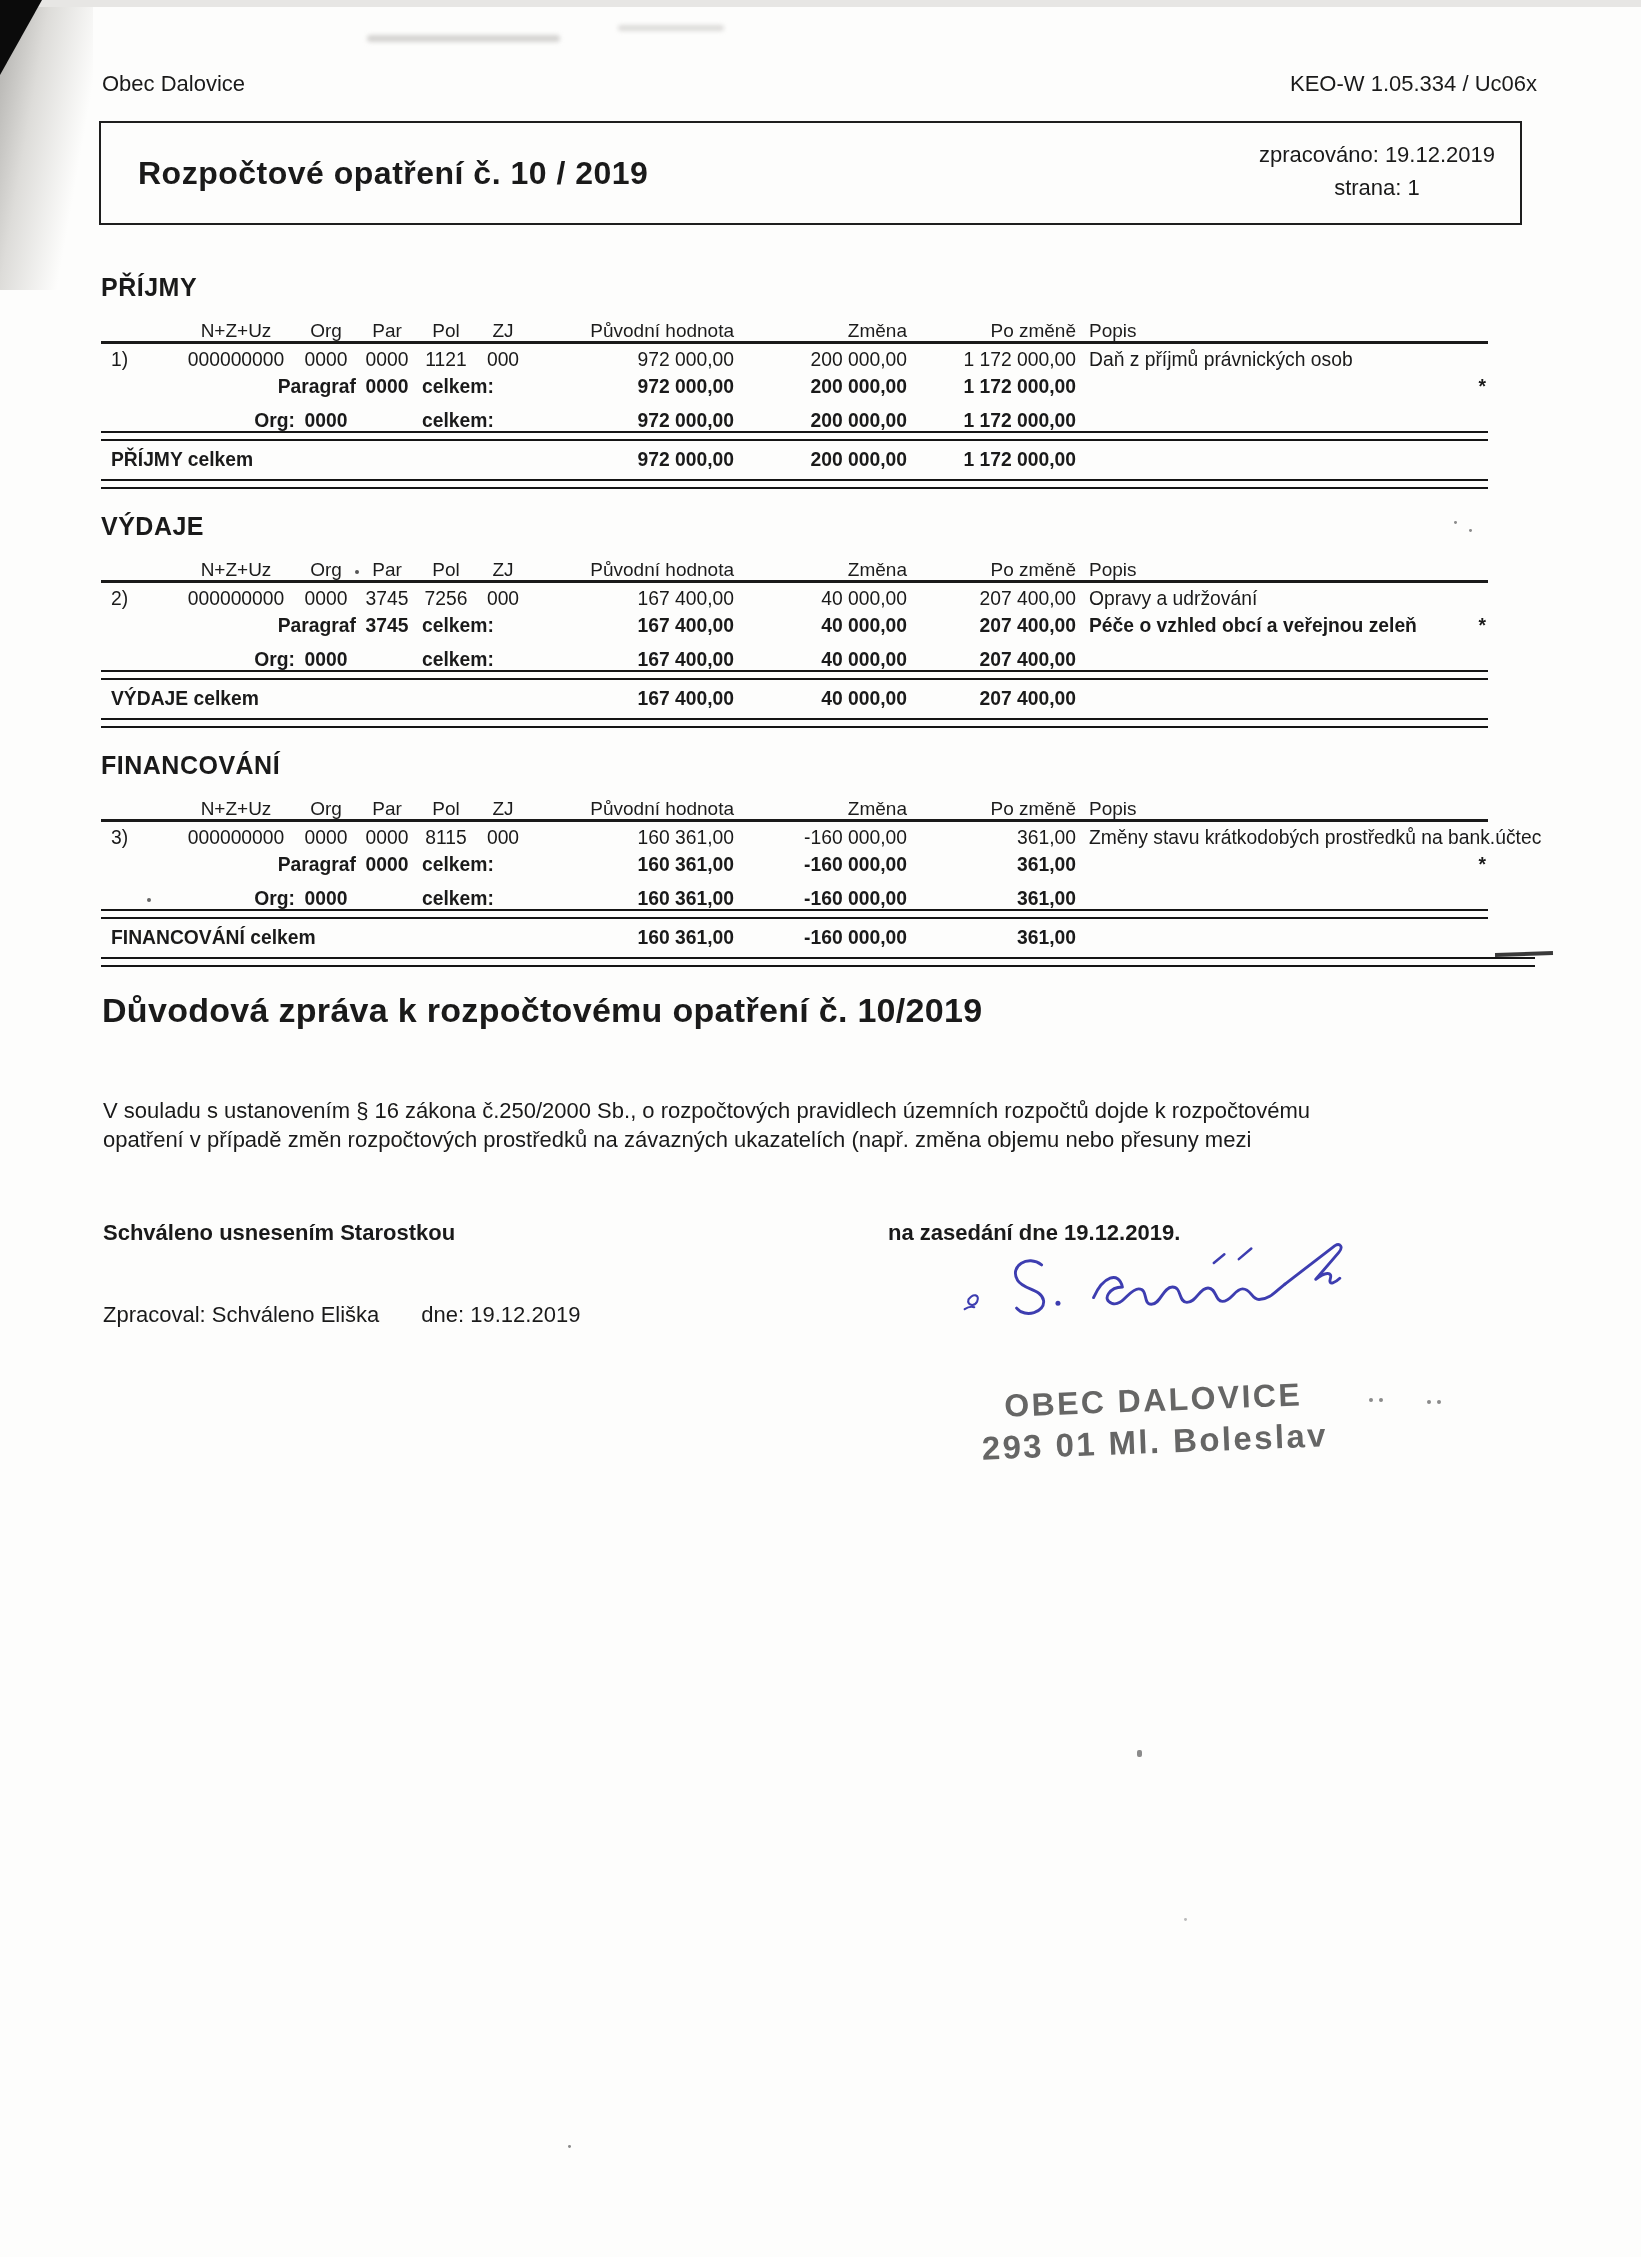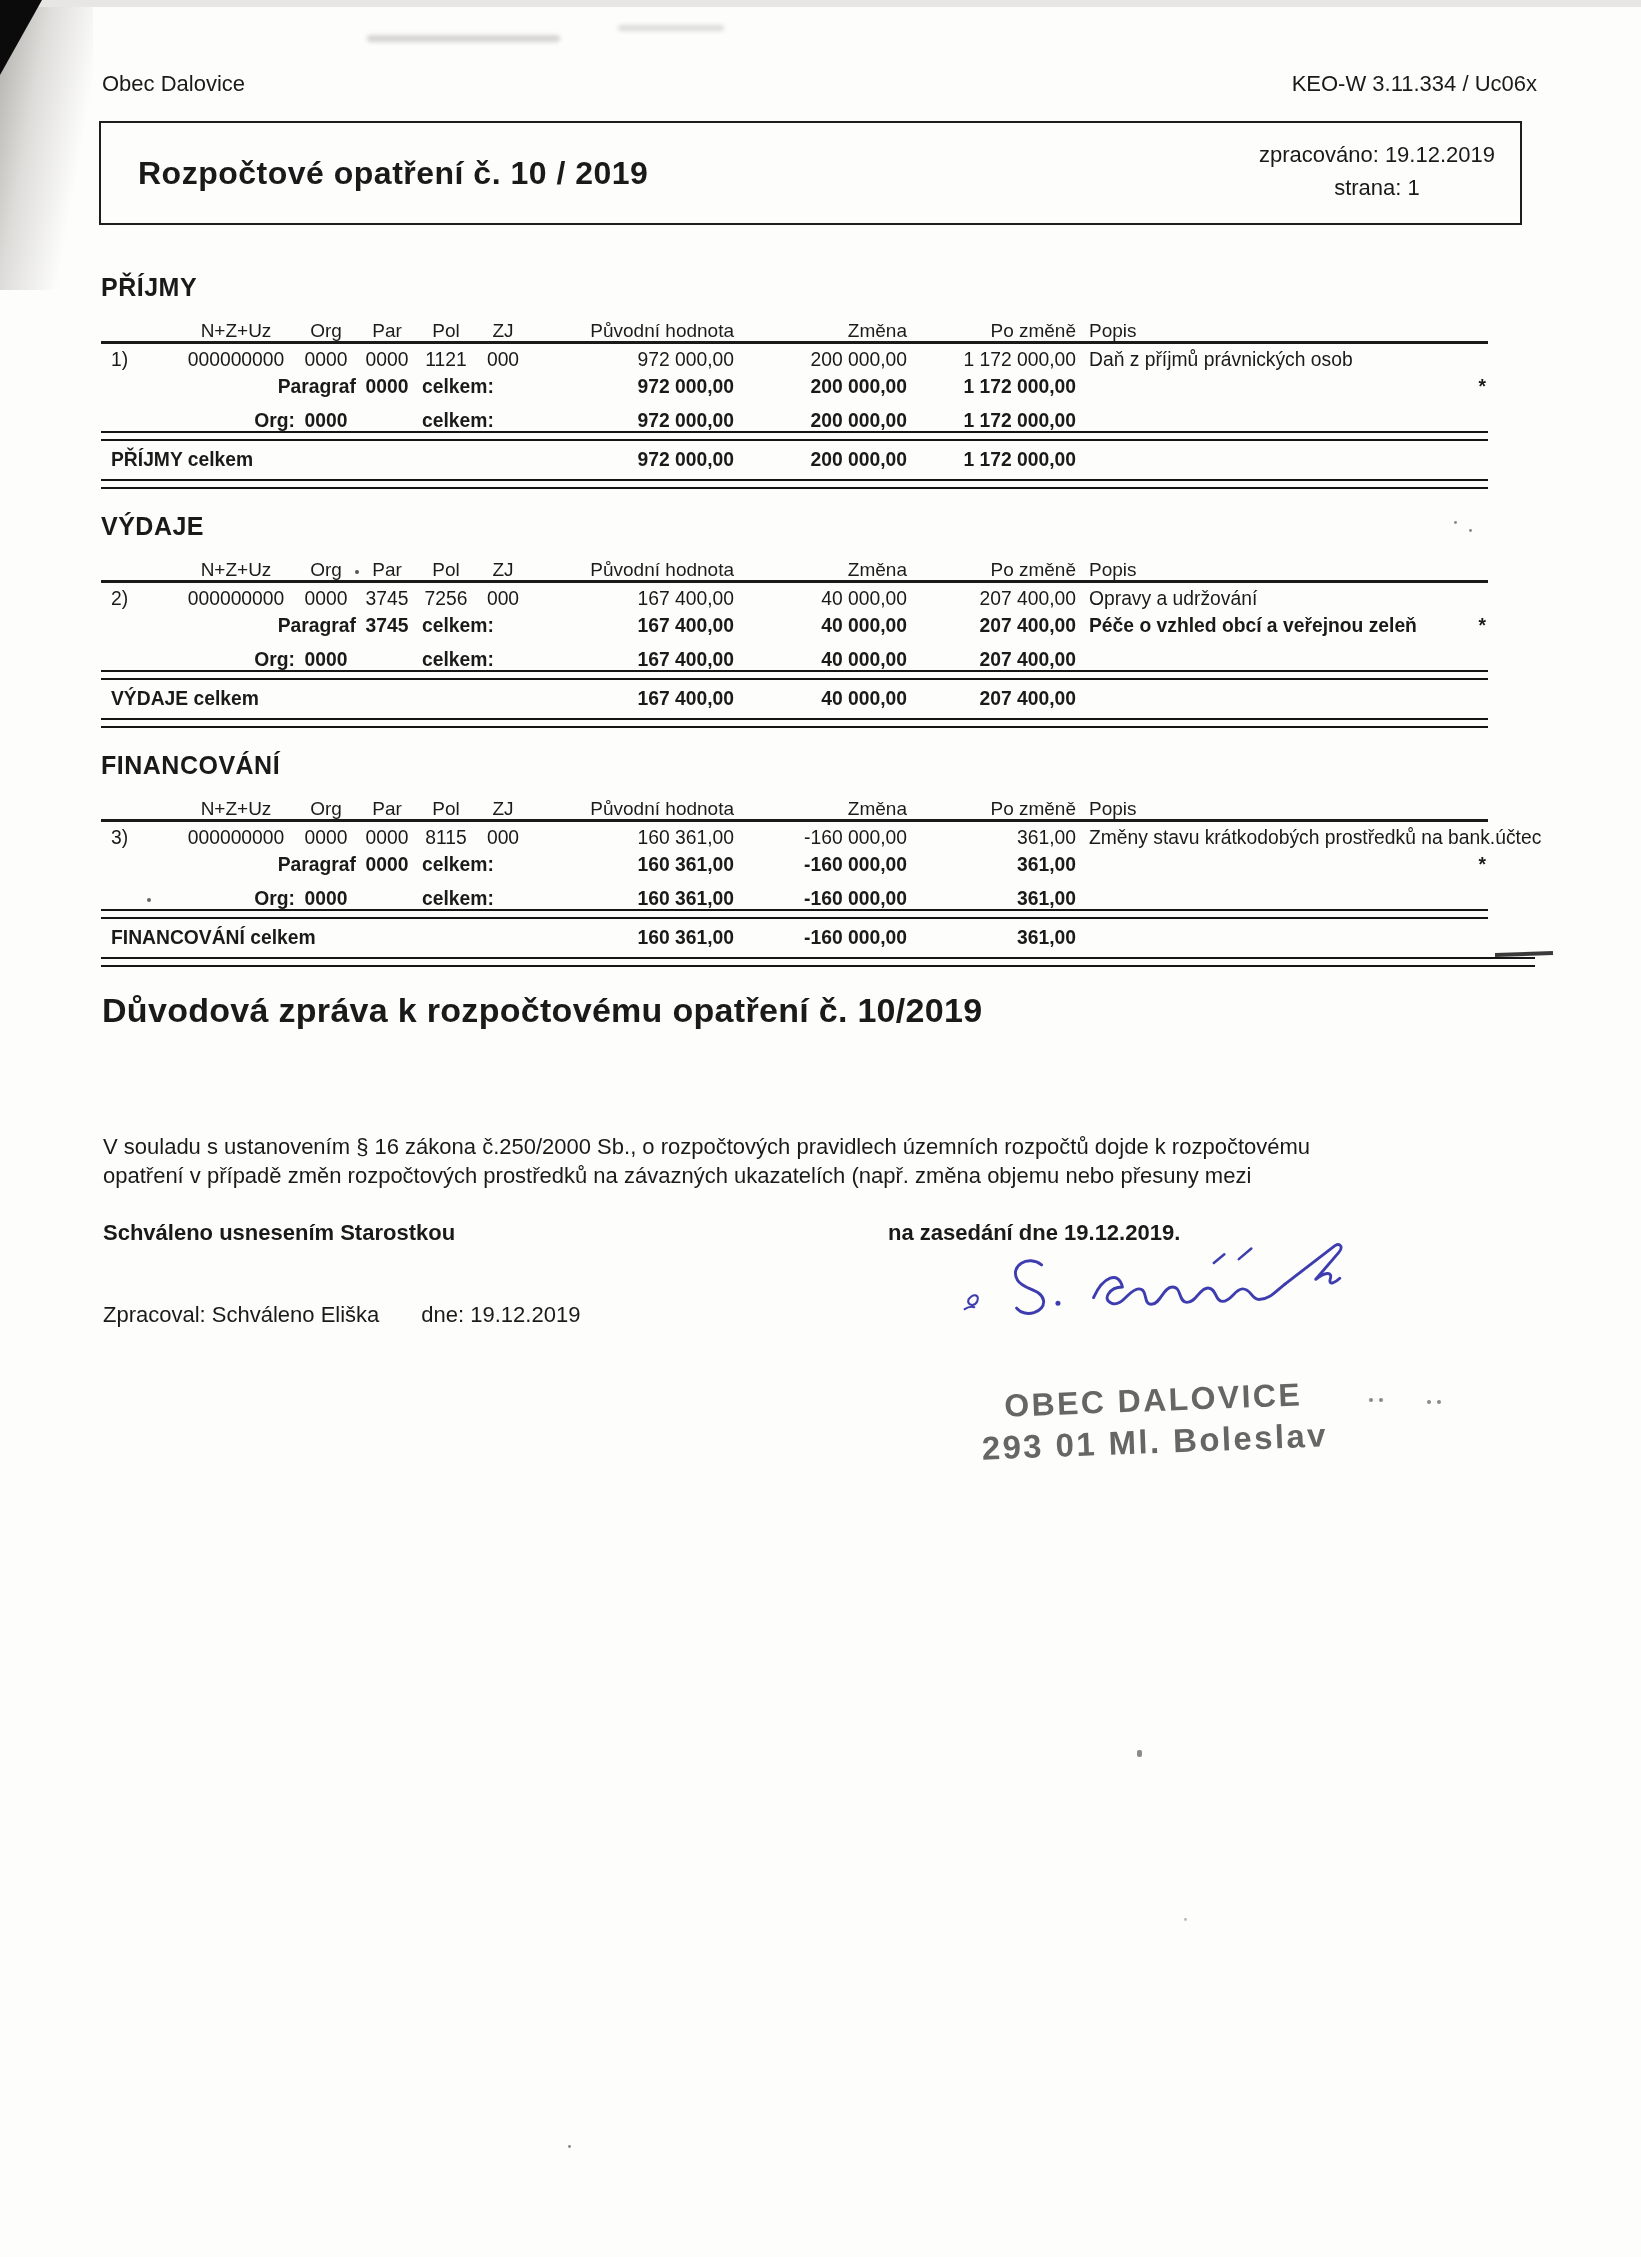--- a/index.html
+++ b/index.html
@@ -54,21 +54,21 @@
   .c-olabel{left:198px;width:97px;text-align:right;}
   .c-celkem{left:422px;width:116px;}
   .c-total-label{left:111px;width:319px;}
   .rule{position:absolute;left:101px;width:1387px;}
   .rule-thick{top:68px;border-top:3.9px solid #1a1a1a;}
   .rule-dbl1{top:158px;height:5.8px;border-top:2.4px solid #151515;border-bottom:2.4px solid #151515;}
   .rule-dbl2{top:206px;height:5.8px;border-top:2.4px solid #151515;border-bottom:2.4px solid #151515;}
   .budget-section:nth-of-type(3) .rule-dbl2{width:1434px;}
   
   .report-heading{position:absolute;left:102px;top:991px;margin:0;font-size:34px;font-weight:700;letter-spacing:0.3px;}
-  .report-body{position:absolute;left:103px;top:1097px;width:1448px;font-size:22px;line-height:28.5px;margin-top:36px;}
+  .report-body{position:absolute;left:103px;top:1097px;width:1448px;font-size:22px;line-height:28.5px;}
   
   .approved{position:absolute;left:103px;top:1220px;font-size:22px;font-weight:700;}
   .session{position:absolute;left:888px;top:1220px;font-size:22px;font-weight:700;}
   .prepared{position:absolute;left:103px;top:1302px;font-size:22px;}
   .prepared .date{margin-left:42px;}
   .signature{position:absolute;left:941px;top:1236px;width:434px;height:101px;}
   .stamp{position:absolute;left:951px;top:1379px;width:406px;text-align:center;
     transform:rotate(-2.2deg);color:#454545;opacity:.82;letter-spacing:2.4px;font-weight:700;}
   .stamp .l1{font-size:32px;line-height:42px;}
   .stamp .l2{font-size:33px;line-height:42px;}
@@ -90,21 +90,21 @@
   <div class="dot" style="left:147px;top:898px;width:3.9px;height:3.9px;background:#666;"></div>
   <div class="dot" style="left:1369px;top:1398px;width:3.9px;height:3.9px;"></div>
   <div class="dot" style="left:1379px;top:1398px;width:3.9px;height:3.9px;"></div>
   <div class="dot" style="left:1427px;top:1400px;width:3.9px;height:3.9px;"></div>
   <div class="dot" style="left:1437px;top:1400px;width:3.9px;height:3.9px;"></div>
   <div class="dot" style="left:1137px;top:1750px;width:4.8px;height:6.8px;border-radius:1.9px;"></div>
   <div class="dot" style="left:568px;top:2145px;width:2.9px;height:2.9px;"></div>
   <div class="dot" style="left:1184px;top:1918px;width:2.9px;height:2.9px;background:#bbb;"></div>
 
   <div class="org-name">Obec Dalovice</div>
-  <div class="soft-ver">KEO-W 3.11.334 / Uc06x</div>
+  <div class="soft-ver">KEO-W 1.05.334 / Uc06x</div>
 
   <div class="title-box">
     <div class="doc-title">Rozpočtové opatření č. 10 / 2019</div>
     <div class="box-meta">
       <div>zpracováno: 19.12.2019</div>
       <div>strana: 1</div>
     </div>
   </div>
 
   <div id="sections">

